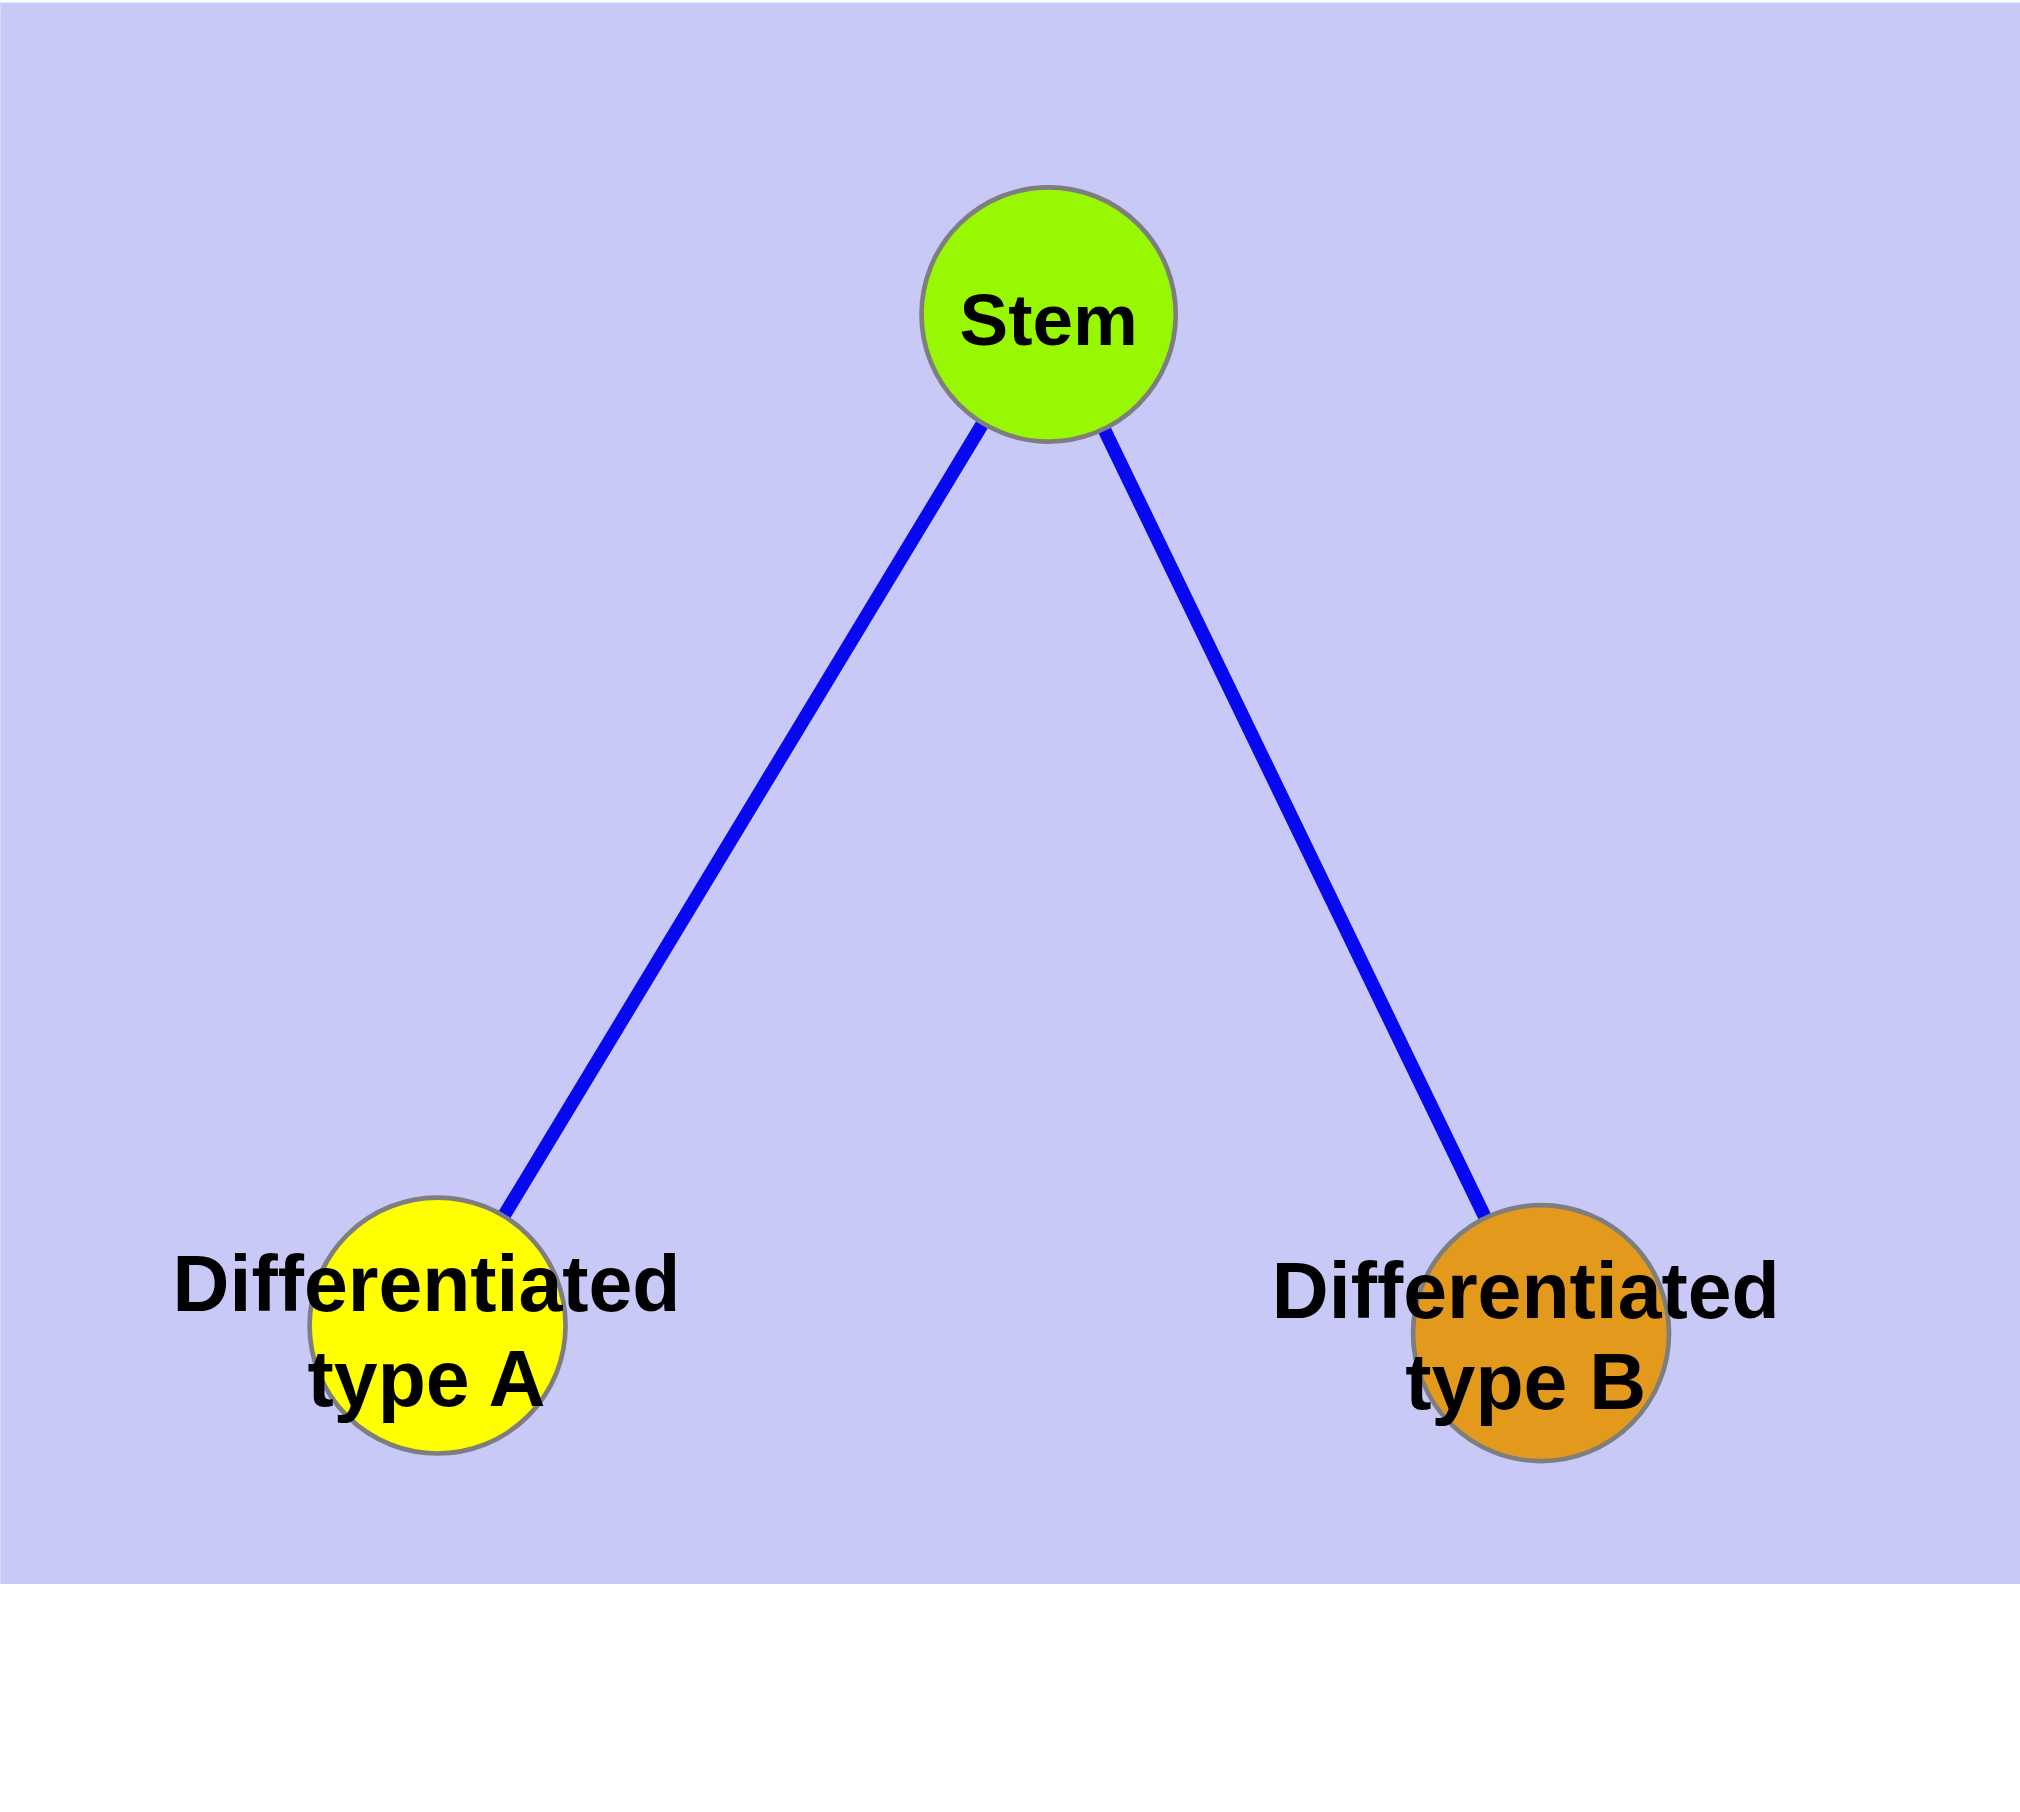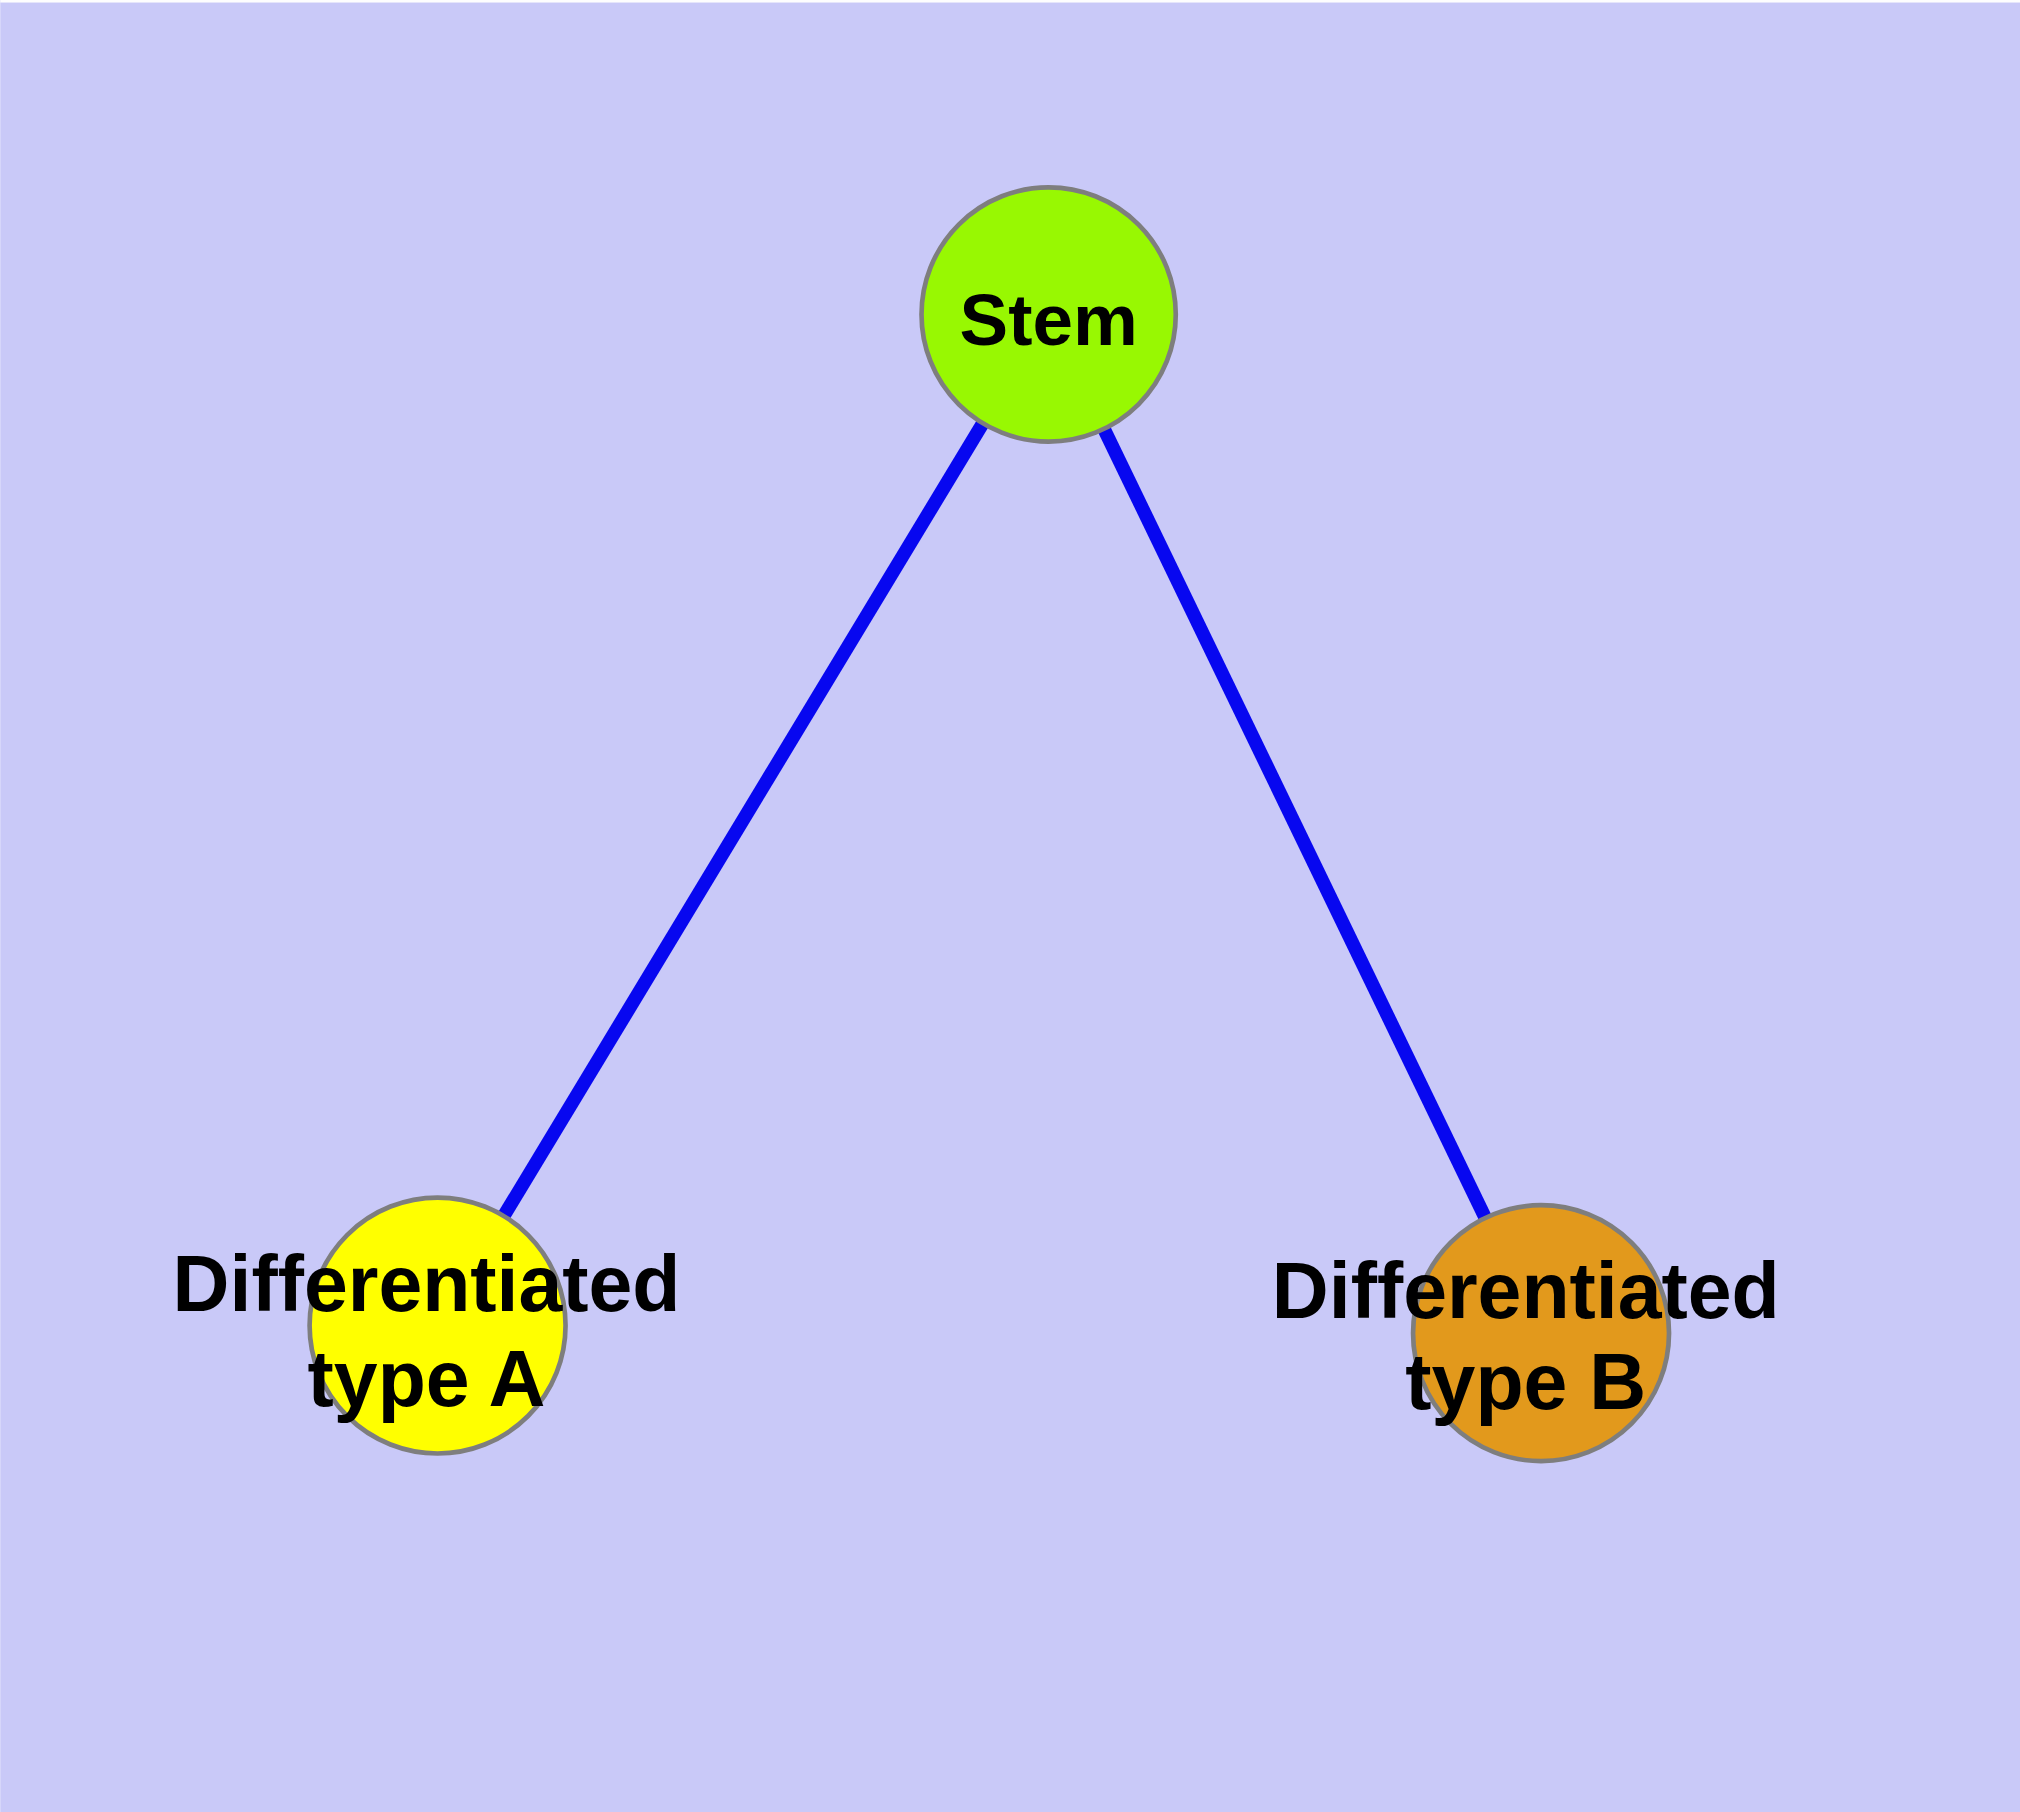--- a/index.html
+++ b/index.html
@@ -4,21 +4,21 @@
 <title>Diagram</title>
 <style>
   html, body {
     margin: 0;
     padding: 0;
     background: #ffffff;
   }
   .canvas-wrap {
     position: relative;
     width: 2021px;
-    height: 1812px;
+    height: 1584px;
     overflow: hidden;
     font-family: "Liberation Sans", sans-serif;
   }
   svg.diagram {
     display: block;
     width: 2021px;
     height: 1812px;
   }
   .edge {
     stroke-width: 16px;

